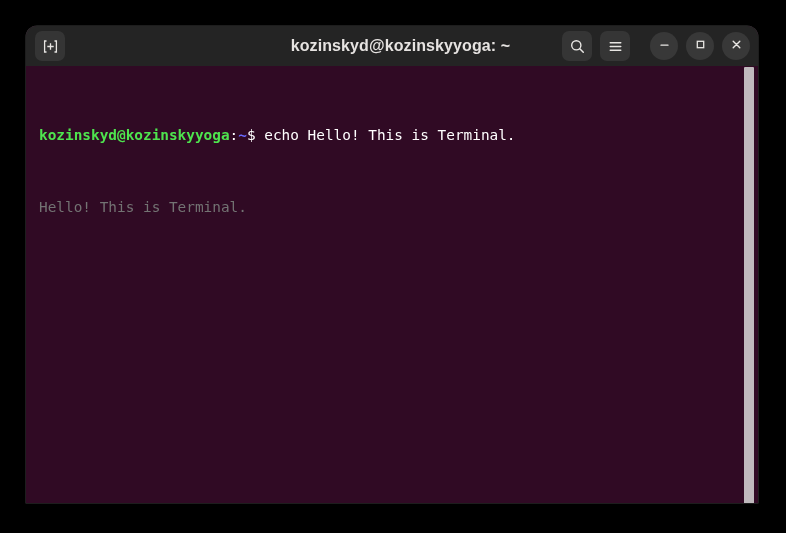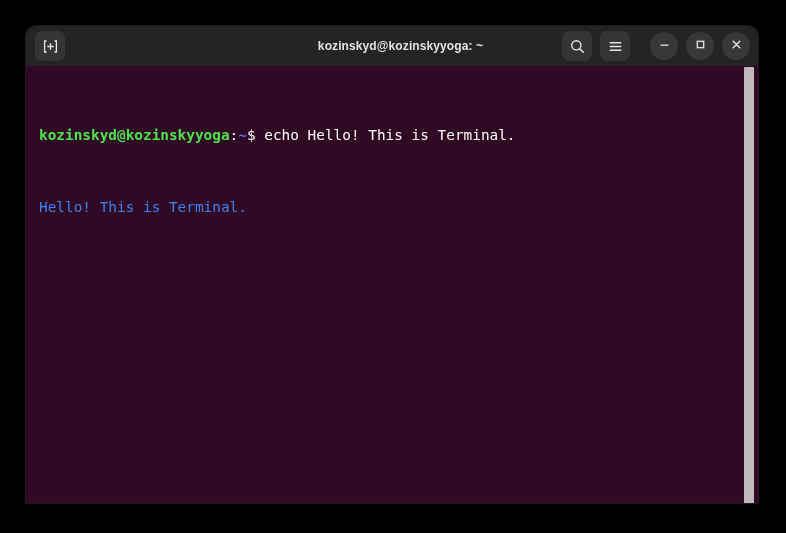--- a/index.html
+++ b/index.html
@@ -52,21 +52,21 @@
   }
   .tb-btn svg { display: block; }
 
   #new-tab-btn { margin-left: 1px; }
 
   #title-text {
     position: absolute;
     left: 17px;
     right: 0;
     text-align: center;
-    font-size: 12px;
+    font-size: 16px;
     font-weight: bold;
     color: #e6e3e1;
     letter-spacing: 0.1px;
     pointer-events: none;
   }
 
   #titlebar-right {
     margin-left: auto;
     display: flex;
     align-items: center;
@@ -111,21 +111,21 @@
     line-height: 18px;
     white-space: pre;
     color: #ffffff;
     margin-left: 12px;
   }
   .ln { display: block; height: 18px; }
 
   .c-green { color: #4ee44e; font-weight: bold; }
   .c-white { color: #ffffff; }
   .c-blue  { color: #6a6aff; font-weight: bold; }
-  .c-out   { color: #3b82f6; }
+  .c-out   { color: #737373; }
 
   #cursor {
     display: inline-block;
     width: 8px;
     height: 15px;
     vertical-align: -3px;
     border: 1.5px solid #ffffff;
     box-sizing: border-box;
     margin-left: 1px;
   }

